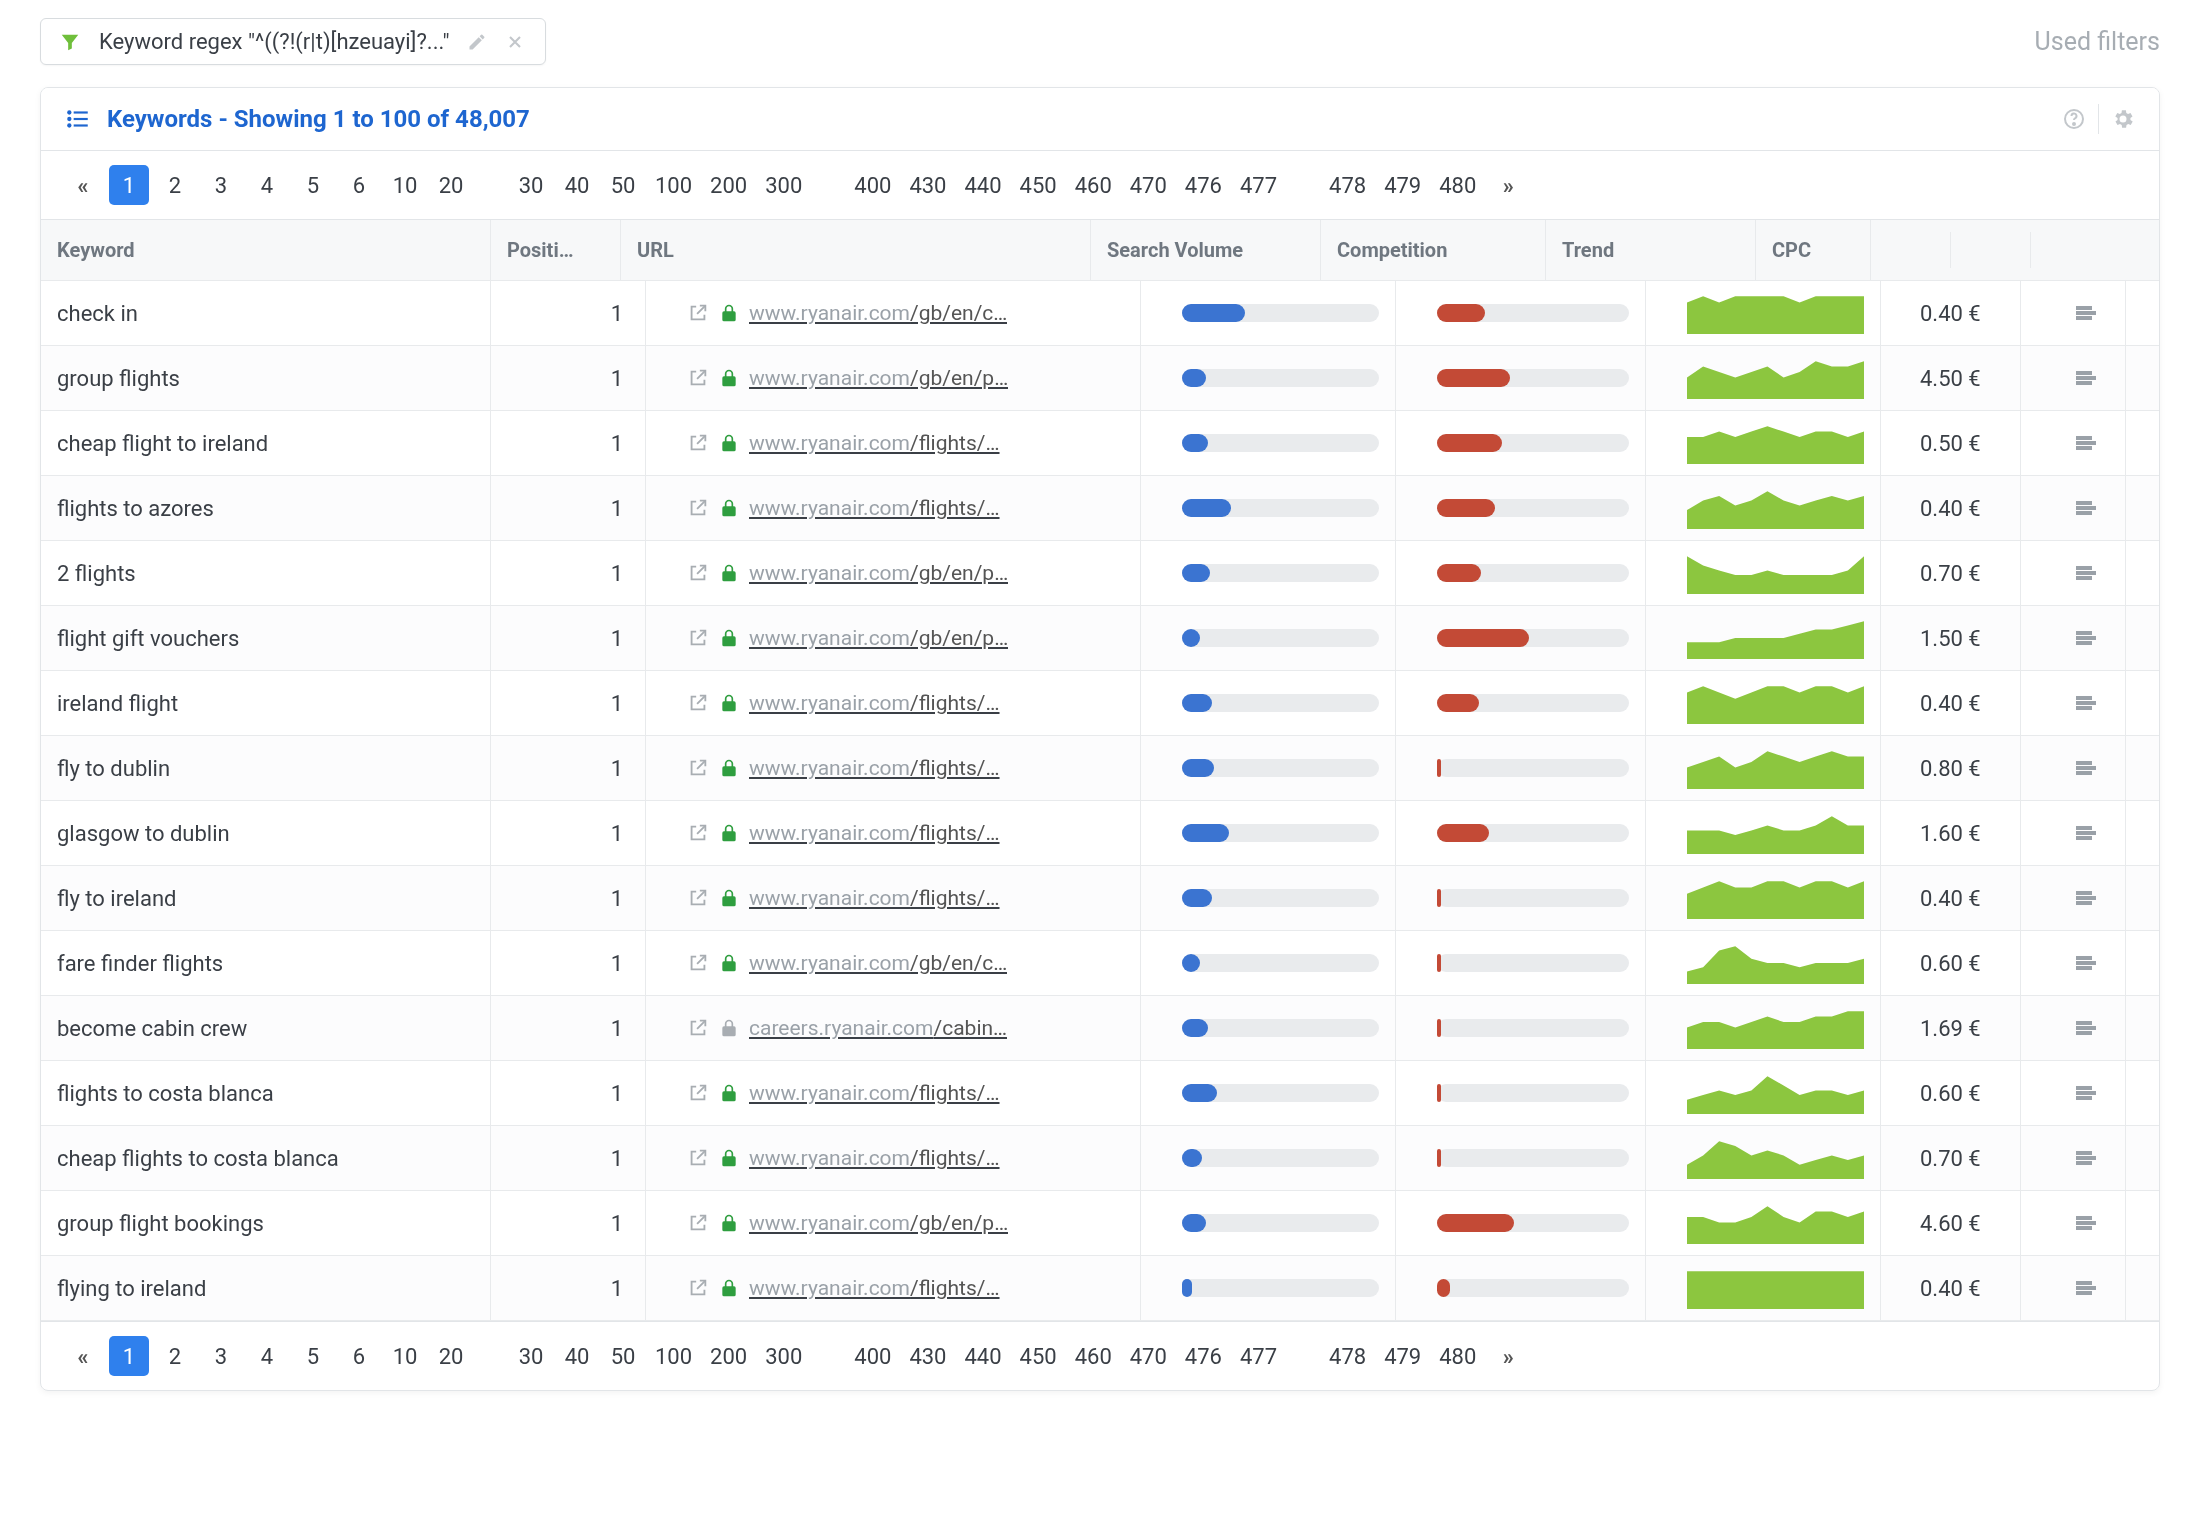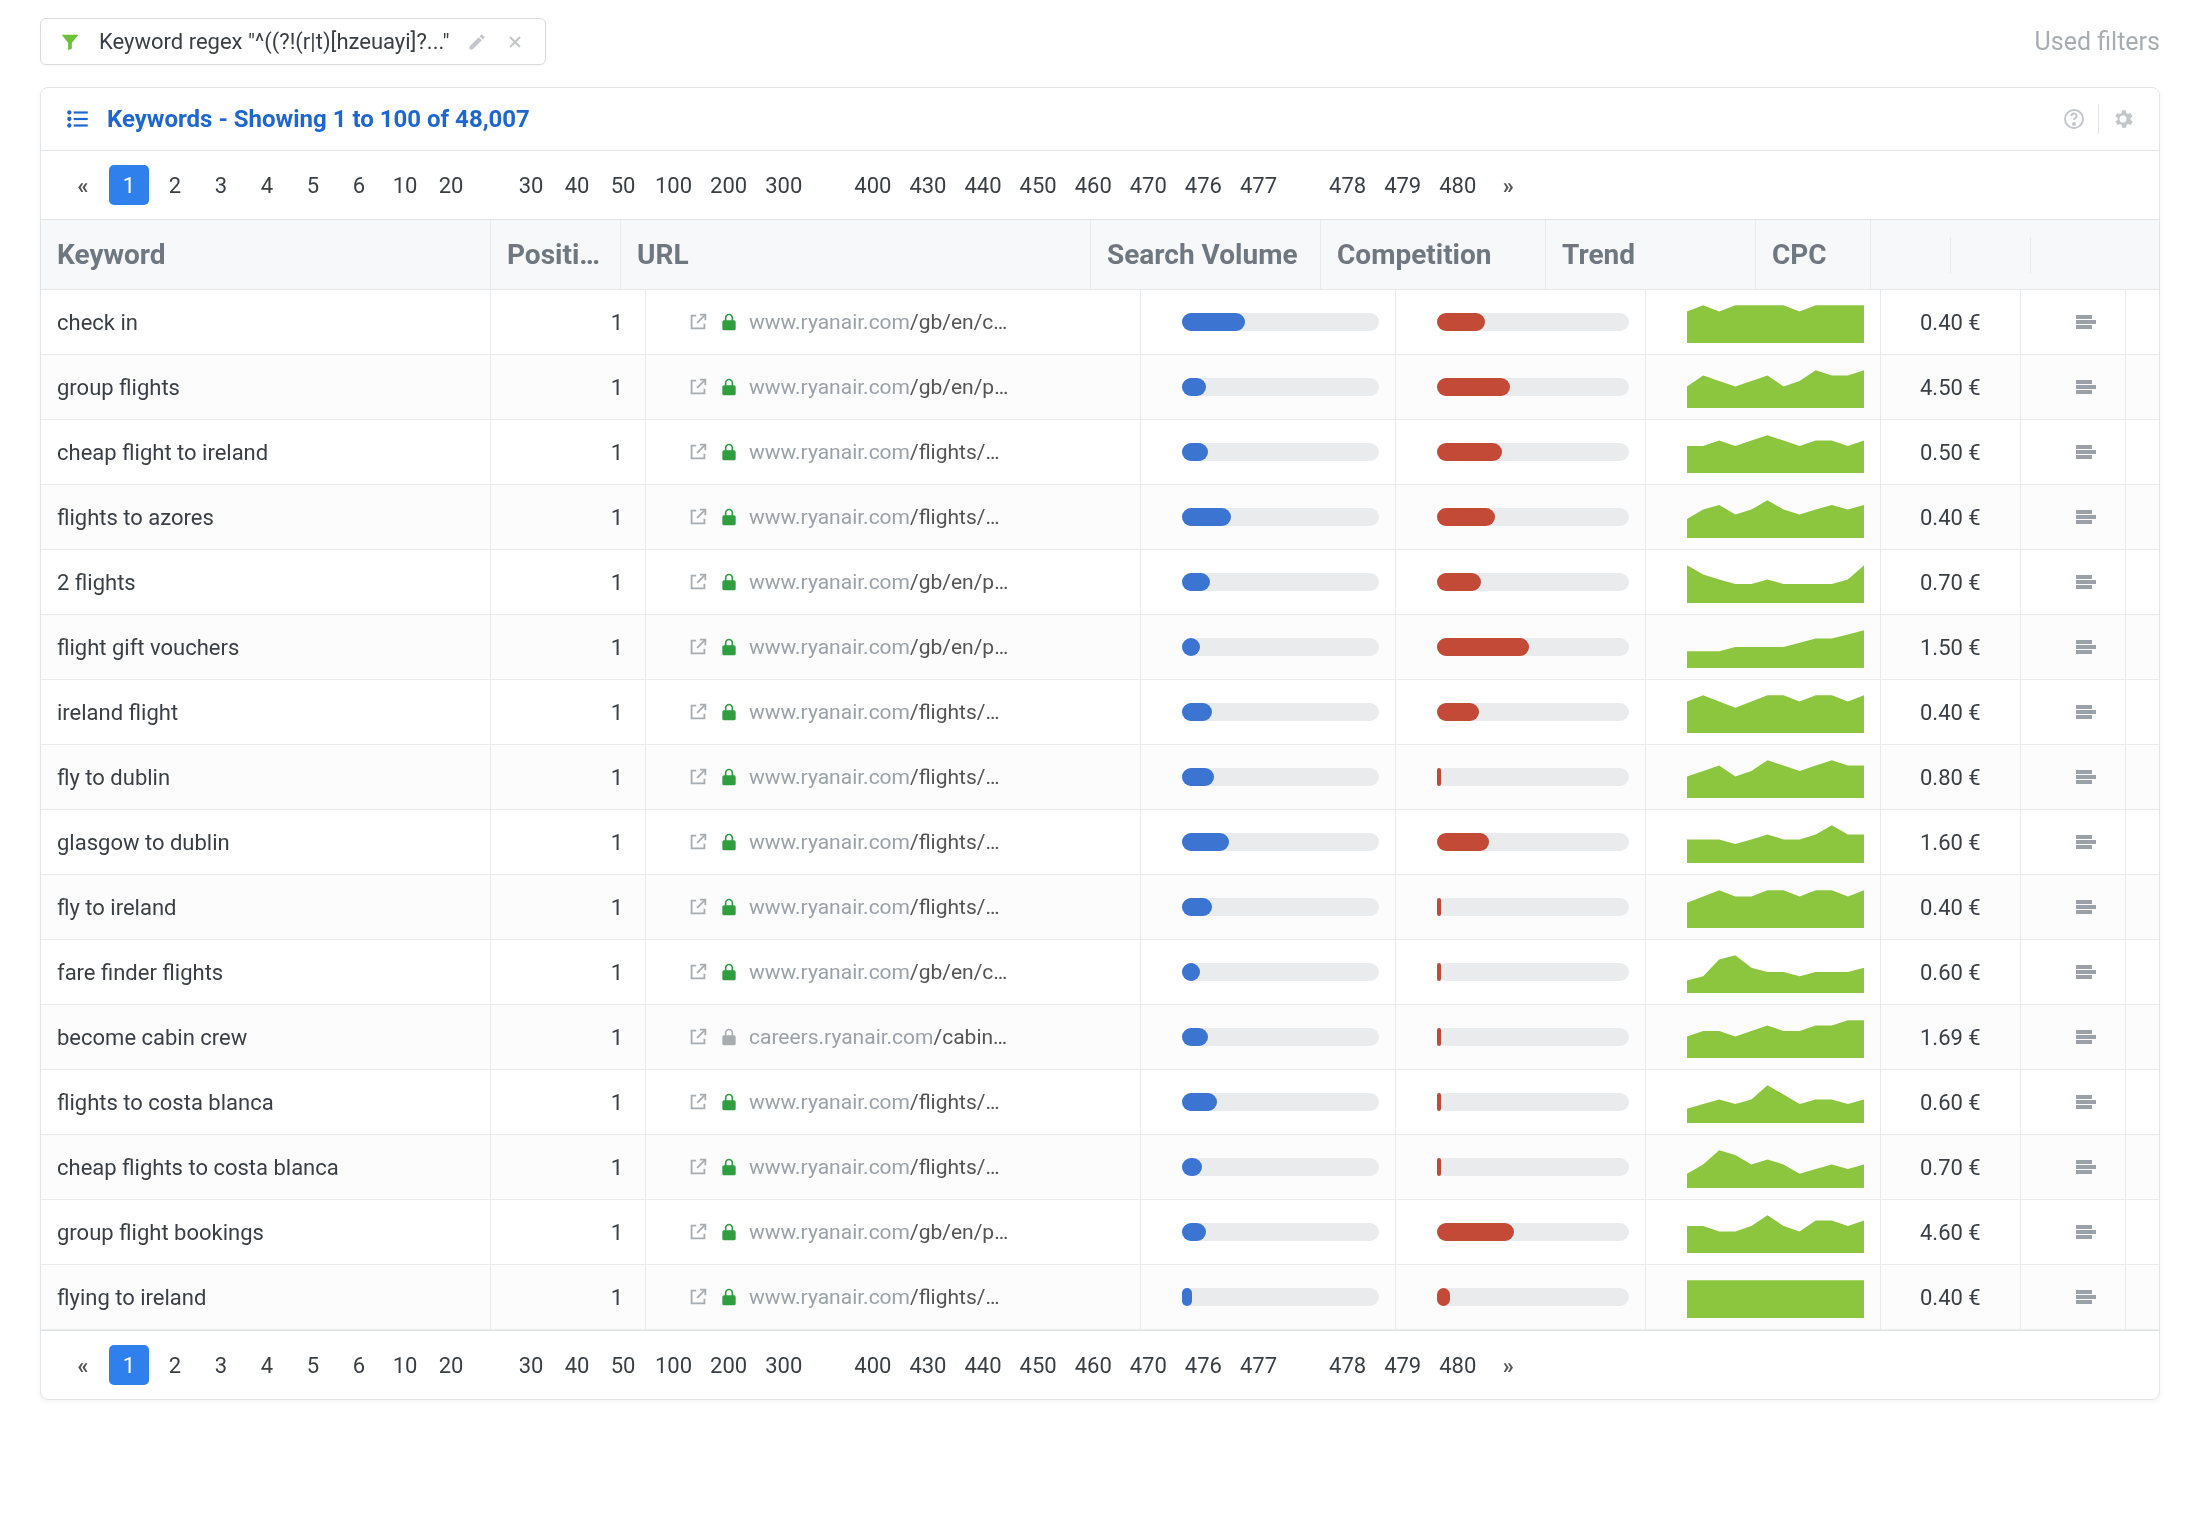--- a/index.html
+++ b/index.html
@@ -71,37 +71,37 @@
     display:grid;
     grid-template-columns: 450px 130px 470px 230px 225px 210px 115px 80px 80px 80px;
     align-items:center;
   }
   .thead {
     background:var(--header-bg);
     border-bottom:1px solid var(--row-border);
   }
   .th {
     padding:18px 16px; font-weight:700; color:var(--text-light);
-    font-size:28px; white-space:nowrap; overflow:hidden; text-overflow:ellipsis;
+    font-size:20px; white-space:nowrap; overflow:hidden; text-overflow:ellipsis;
     border-right:1px solid var(--row-border);
   }
   .th:last-child { border-right:none; }
   .trow { border-bottom:1px solid var(--row-border);gap:25px; }
   .trow:nth-child(even){ background:#fcfcfd; }
   .td {
     padding:14px 16px; font-size:22px; color:var(--text);
     border-right:1px solid var(--row-border);
     display:flex; align-items:center; height:64px;
     overflow:hidden; white-space:nowrap;
   }
   .td:last-child, .td.icon-cell { border-right:1px solid var(--row-border); }
   .td.icon-cell:last-of-type { border-right:none; }
   .td.pos { justify-content:flex-end; padding-right:22px; }
   .td.cpc { justify-content:flex-start; padding-left:14px; }
-  .url-cell { gap:10px; }
+  .url-cell { gap:10px;text-decoration:underline; }
   .ext-icon { color:#a8adb2; flex:none; }
   .lock-icon { flex:none; }
   .lock-green { color:var(--green); }
   .lock-grey  { color:#a8adb2; }
   .url-text { overflow:hidden; text-overflow:ellipsis; font-size:21px; }
   .url-sub  { color:#9aa1a8; }
   .url-main { color:#555; }
   .bar-track {
     width:100%; height:18px; background:#e9ebed; border-radius:9px; position:relative;
   }

